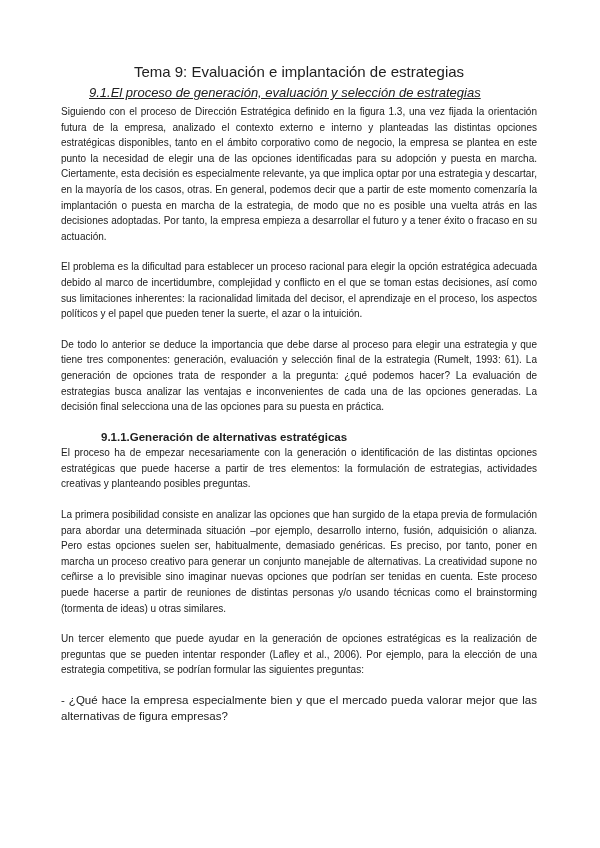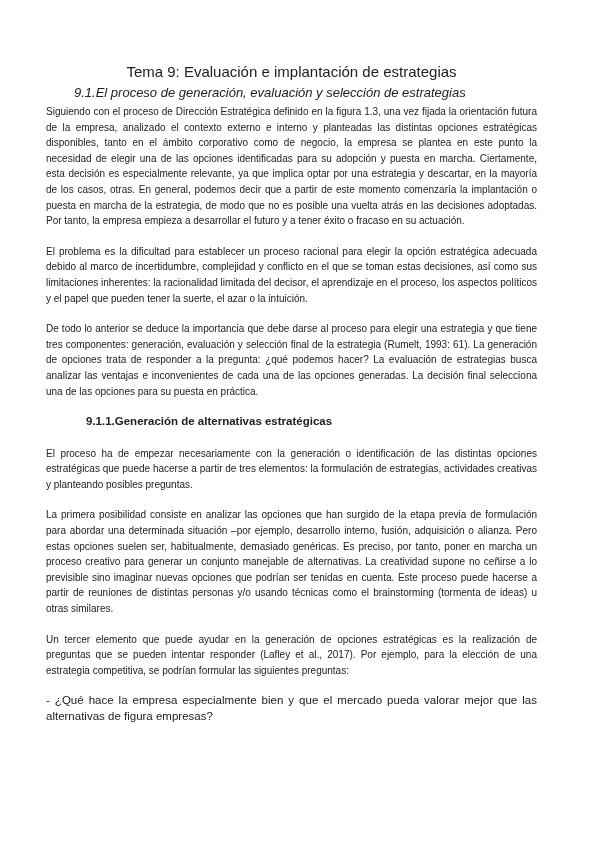--- a/index.html
+++ b/index.html
@@ -11,58 +11,59 @@
     width: 600px;
     height: 848px;
     overflow: hidden;
     font-family: "Liberation Sans", "DejaVu Sans", sans-serif;
     color: #1f1f1f;
   }
   .page {
     box-sizing: border-box;
     width: 600px;
     height: 848px;
-    padding: 62px 63px 40px 46px;
+    padding: 62px 63px 40px 61px;
     background: #ffffff;
     border-radius: 21px;
   }
   .doc-title {
     font-size: 15px;
     line-height: 20px;
     text-align: center;
     font-weight: normal;
     margin: 0 0 2px 0;
     color: #212121;
   }
   .doc-subtitle {
     font-size: 13px;
     line-height: 17px;
     font-style: italic;
     font-weight: normal;
     margin: 0 0 3px 0;
     padding-left: 28px;
     color: #212121;
+    text-decoration: underline;
   }
   .para {
     font-size: 10px;
     line-height: 15.6px;
     text-align: justify;
     margin: 0 0 15px 0;
     color: #212121;
   }
   .subsection-heading {
     font-size: 11.5px;
     line-height: 15.6px;
     font-weight: bold;
     margin: 15px 0 0 0;
     padding-left: 40px;
     color: #212121;
   }
   .para.after-heading {
-    margin-top: 16px;
+    margin-top: 0;
   }
   .bullet-item {
     font-size: 11.5px;
     line-height: 15.6px;
     text-align: justify;
     margin: 15px 0 0 0;
     color: #212121;
   }
 </style>
 </head>
@@ -79,17 +80,17 @@
   <p class="para">El problema es la dificultad para establecer un proceso racional para elegir la opción estratégica adecuada debido al marco de incertidumbre, complejidad y conflicto en el que se toman estas decisiones, así como sus limitaciones inherentes: la racionalidad limitada del decisor, el aprendizaje en el proceso, los aspectos políticos y el papel que pueden tener la suerte, el azar o la intuición.</p>
 
   <p class="para">De todo lo anterior se deduce la importancia que debe darse al proceso para elegir una estrategia y que tiene tres componentes: generación, evaluación y selección final de la estrategia (Rumelt, 1993: 61). La generación de opciones trata de responder a la pregunta: ¿qué podemos hacer? La evaluación de estrategias busca analizar las ventajas e inconvenientes de cada una de las opciones generadas. La decisión final selecciona una de las opciones para su puesta en práctica.</p>
 
   <h3 class="subsection-heading">9.1.1.Generación de alternativas estratégicas</h3>
 
   <p class="para after-heading">El proceso ha de empezar necesariamente con la generación o identificación de las distintas opciones estratégicas que puede hacerse a partir de tres elementos: la formulación de estrategias, actividades creativas y planteando posibles preguntas.</p>
 
   <p class="para">La primera posibilidad consiste en analizar las opciones que han surgido de la etapa previa de formulación para abordar una determinada situación –por ejemplo, desarrollo interno, fusión, adquisición o alianza. Pero estas opciones suelen ser, habitualmente, demasiado genéricas. Es preciso, por tanto, poner en marcha un proceso creativo para generar un conjunto manejable de alternativas. La creatividad supone no ceñirse a lo previsible sino imaginar nuevas opciones que podrían ser tenidas en cuenta. Este proceso puede hacerse a partir de reuniones de distintas personas y/o usando técnicas como el brainstorming (tormenta de ideas) u otras similares.</p>
 
-  <p class="para">Un tercer elemento que puede ayudar en la generación de opciones estratégicas es la realización de preguntas que se pueden intentar responder (Lafley et al., 2017). Por ejemplo, para la elección de una estrategia competitiva, se podrían formular las siguientes preguntas:</p>
+  <p class="para">Un tercer elemento que puede ayudar en la generación de opciones estratégicas es la realización de preguntas que se pueden intentar responder (Lafley et al., 2006). Por ejemplo, para la elección de una estrategia competitiva, se podrían formular las siguientes preguntas:</p>
 
   <p class="bullet-item">- ¿Qué hace la empresa especialmente bien y que el mercado pueda valorar mejor que las alternativas de figura empresas?</p>
 
 </div>
 
 </body></html>

